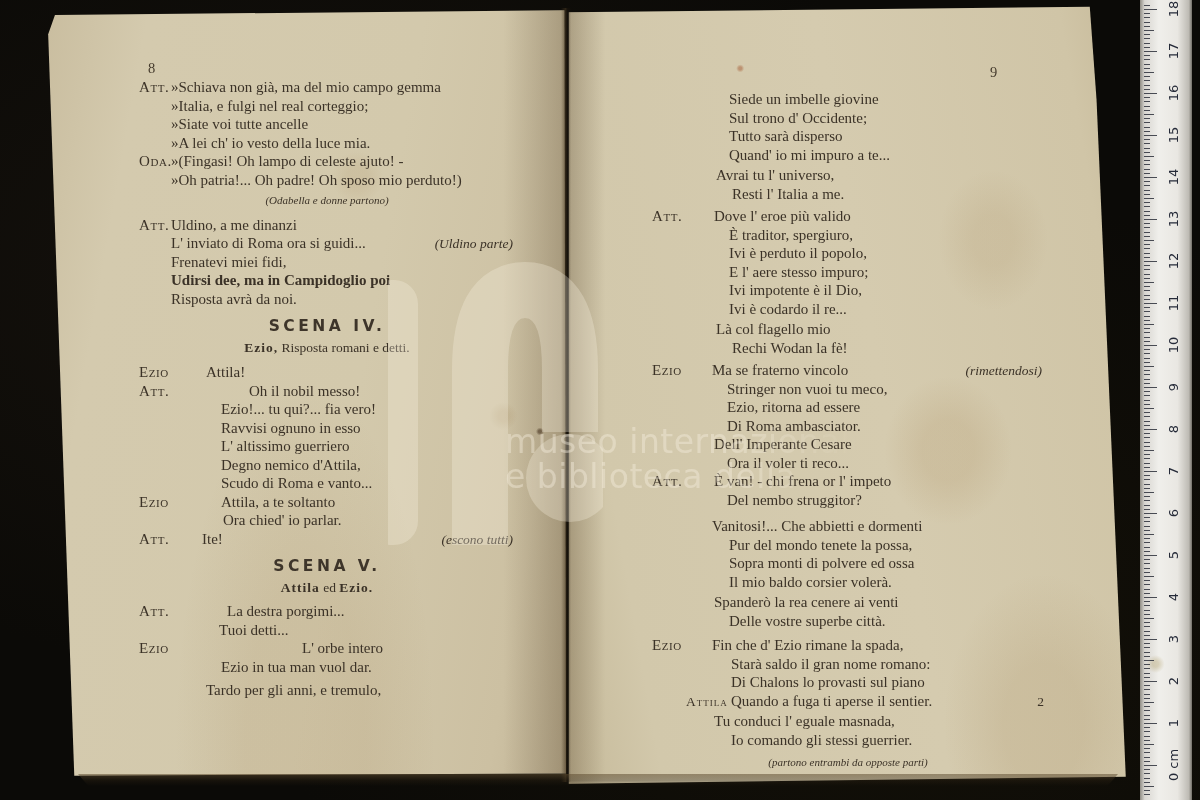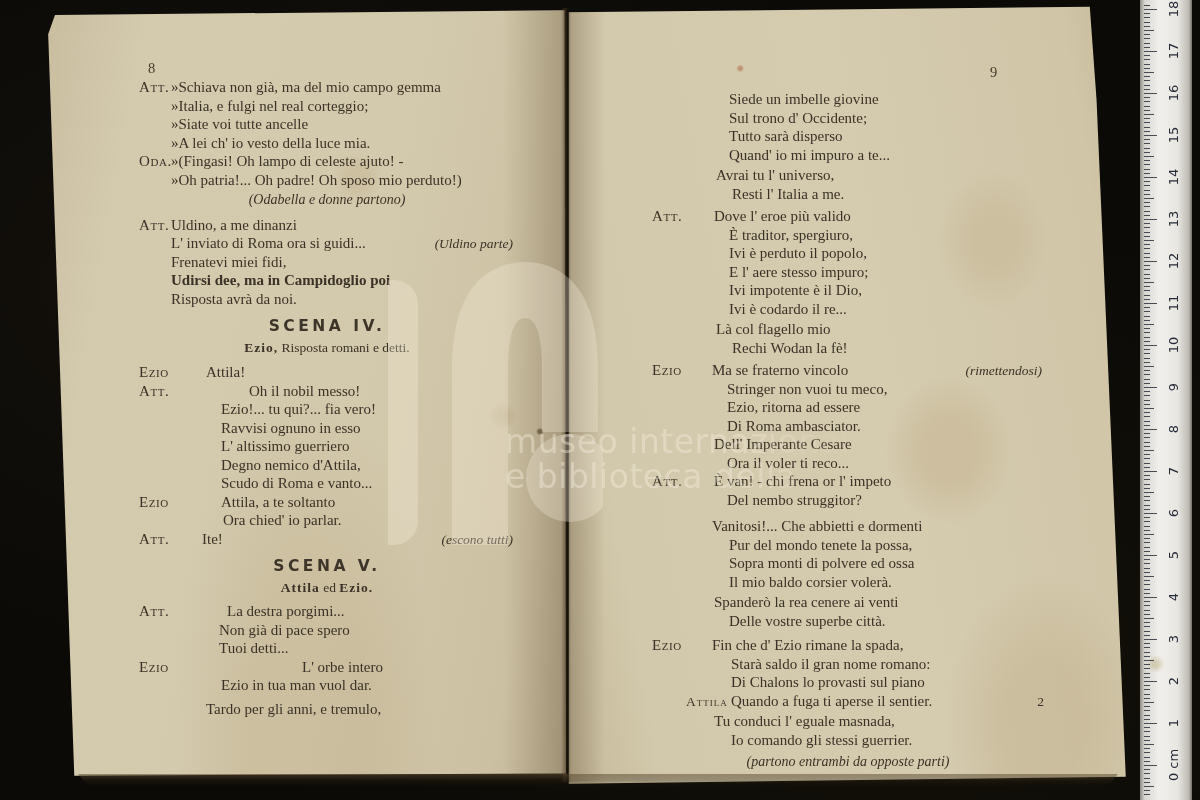--- a/index.html
+++ b/index.html
@@ -39,21 +39,21 @@
   
   .pageno{position:absolute;font-size:14.5px;color:#453b2d;}
   .textcol{position:absolute;font-size:15px;line-height:18.5px;white-space:nowrap;}
   .textcol .line{position:relative;}
   .sp{position:absolute;left:0;top:0;font-variant:small-caps;letter-spacing:0.6px;}
   .dir{position:absolute;right:2px;top:1px;font-style:italic;font-size:13.5px;}
   .line.heading{text-align:center;font-family:"DejaVu Sans",sans-serif;font-weight:bold;
     font-size:15.5px;letter-spacing:3.5px;margin:9px 0 3px;color:#3e352a;}
   .line.subhead{text-align:center;font-size:13.5px;margin-bottom:3px;}
   .line.subhead b{letter-spacing:1px;}
-  .line.stage{text-align:center;font-style:italic;font-size:14px;}
+  .line.stage{text-align:center;font-style:italic;font-size:11px;}
   #footer-row{position:absolute;left:86px;top:688px;width:392px;display:flex;
     justify-content:space-between;align-items:baseline;padding-left:34px;box-sizing:border-box;
     font-size:13.5px;}
   #footer-title{font-variant:small-caps;letter-spacing:1px;}
 
   
   #wm{position:absolute;inset:0;pointer-events:none;}
   #wm-m{position:absolute;left:388px;top:220px;}
   .wm-text{position:absolute;left:505px;top:424px;font-family:"DejaVu Sans",sans-serif;
     font-size:33px;line-height:35px;color:rgba(247,241,226,0.40);letter-spacing:0.5px;
@@ -98,21 +98,20 @@
         <div class="line" style="padding-left: 82px;"><span>Ravvisi ognuno in esso</span></div>
         <div class="line" style="padding-left: 82px;"><span>L' altissimo guerriero</span></div>
         <div class="line" style="padding-left: 82px;"><span>Degno nemico d'Attila,</span></div>
         <div class="line" style="padding-left: 82px;"><span>Scudo di Roma e vanto...</span></div>
         <div class="line" style="padding-left: 82px;"><span class="sp">Ezio</span><span>Attila, a te soltanto</span></div>
         <div class="line" style="padding-left: 84px;"><span>Ora chied' io parlar.</span></div>
         <div class="line" style="padding-left: 63px;"><span class="sp">Att.</span><span>Ite!</span><span class="dir">(escono tutti)</span></div>
         <div class="line heading"><span>SCENA V.</span></div>
         <div class="line subhead"><span><b>Attila</b><span> ed </span><b>Ezio.</b></span></div>
         <div class="line" style="margin-top: 5px; padding-left: 88px;"><span class="sp">Att.</span><span>La destra porgimi...</span></div>
-        <div class="line" style="padding-left: 80px;"><span>Non già di pace spero</span></div>
         <div class="line" style="padding-left: 80px;"><span>Tuoi detti...</span></div>
         <div class="line" style="padding-left: 163px;"><span class="sp">Ezio</span><span>L' orbe intero</span></div>
         <div class="line" style="padding-left: 82px;"><span>Ezio in tua man vuol dar.</span></div>
         <div class="line" style="margin-top: 5px; padding-left: 67px;"><span>Tardo per gli anni, e tremulo,</span></div>
       </div>
   </div>
 
   <div class="page" id="page-right">
     <div class="pageno" style="left:424px;top:58px;">9</div>
     <div class="textcol" id="rightcol" style="left:86px;top:84px;width:392px;">

